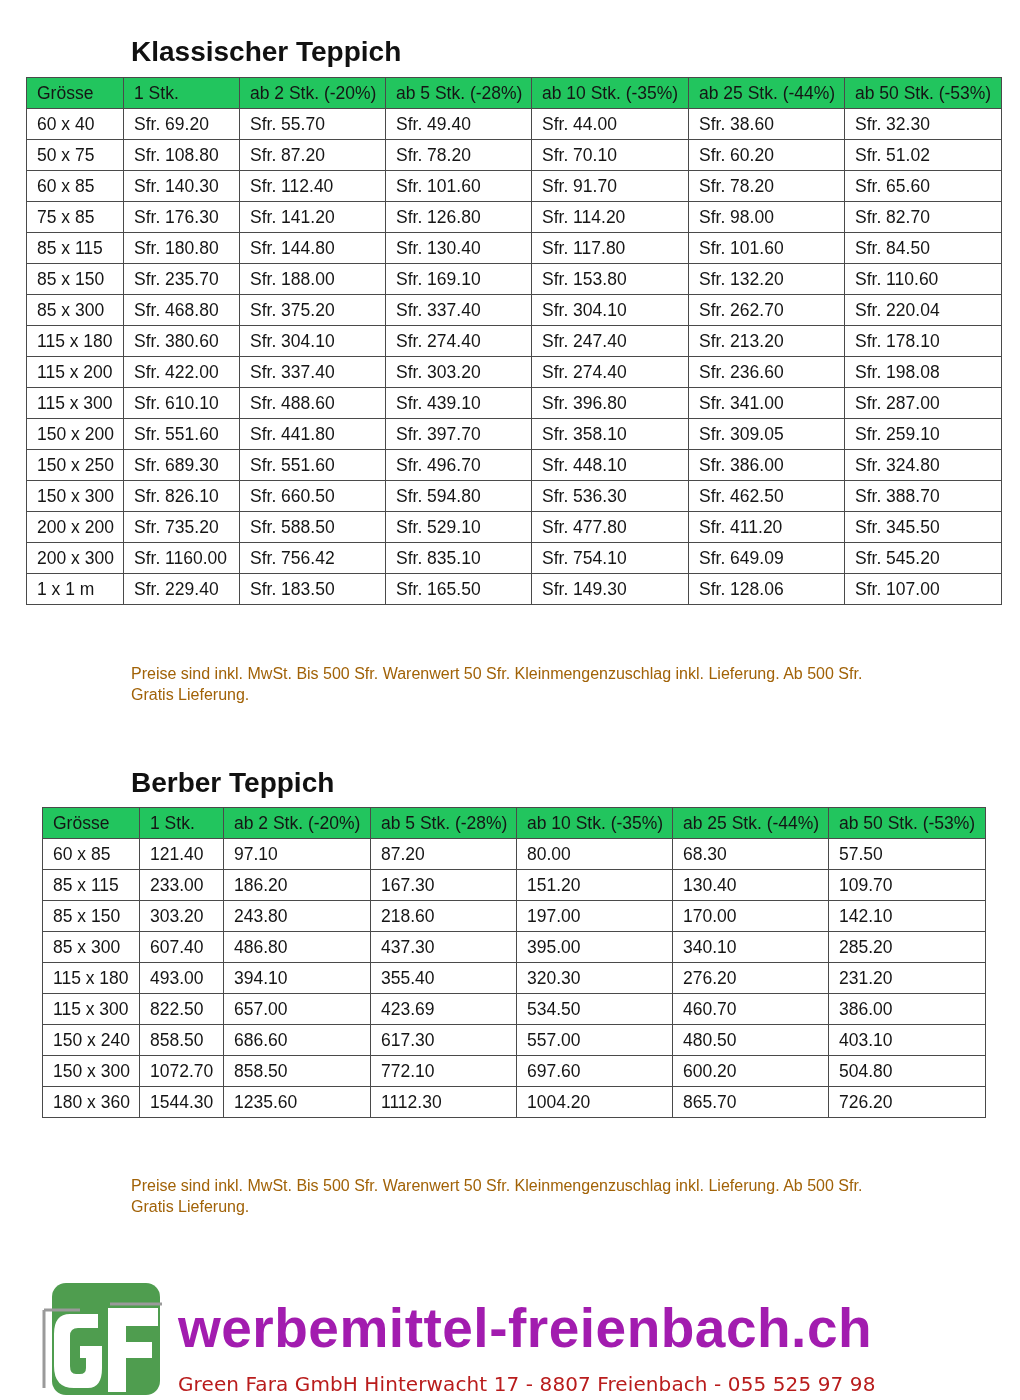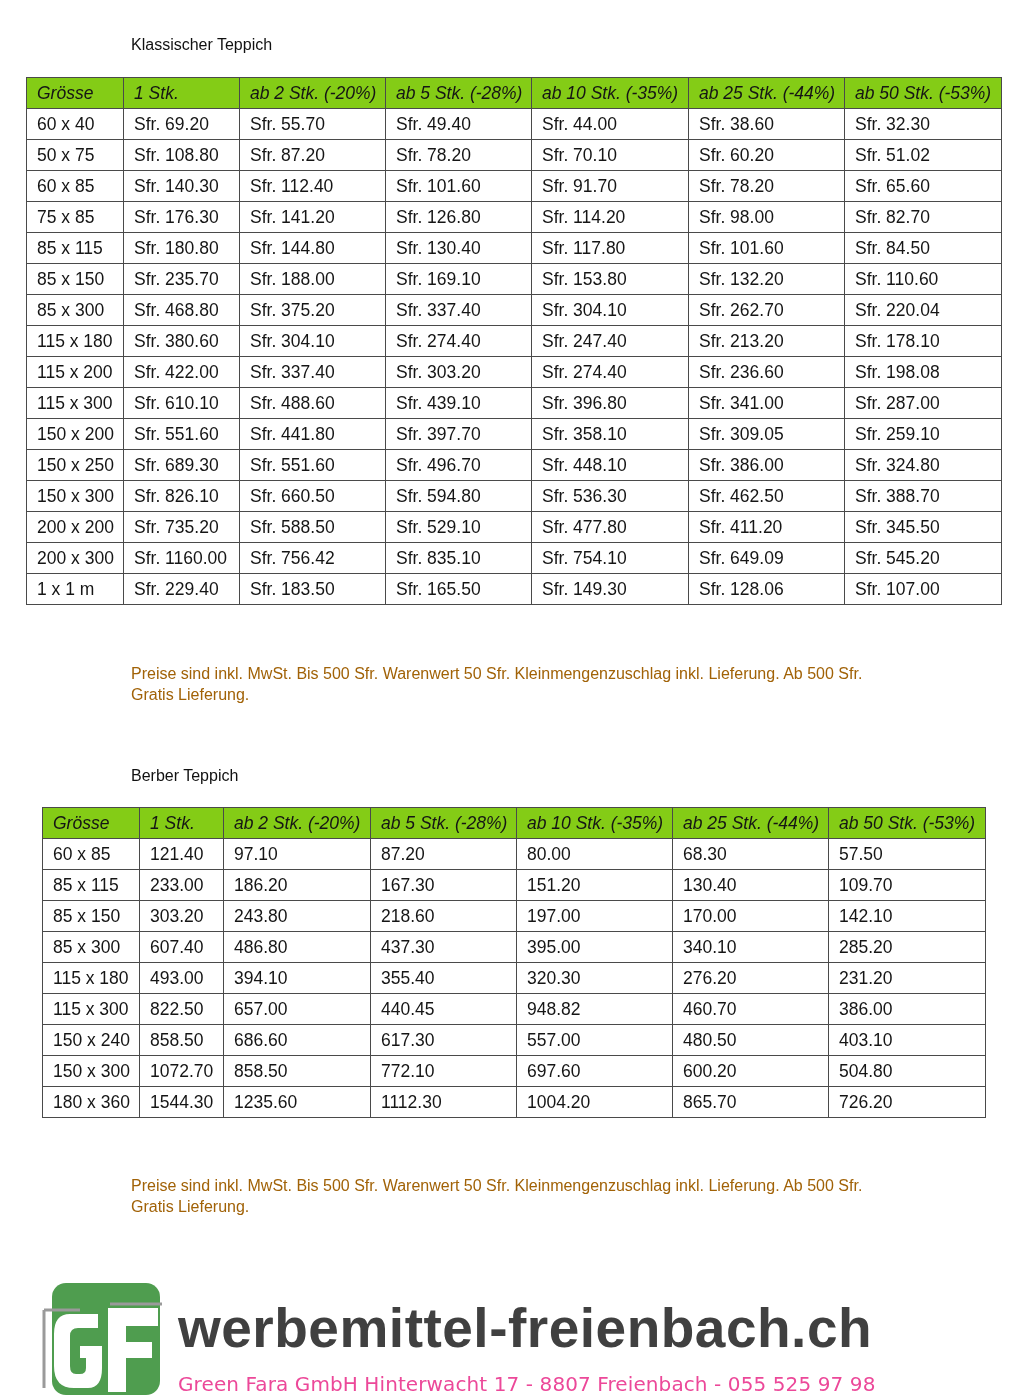--- a/index.html
+++ b/index.html
@@ -1,28 +1,28 @@
 <!DOCTYPE html>
 <html><head>
 <meta charset="utf-8">
 <style>
   html, body { margin: 0; padding: 0; background: #ffffff; }
   body { width: 1020px; height: 1400px; position: relative; overflow: hidden;
          font-family: "Liberation Sans", sans-serif; color: #111; }
-  .section-title { position: absolute; font-weight: normal; font-size: 16px; color: #111; margin: 0; }
+  .section-title { position: absolute; font-weight: bold; font-size: 28px; color: #111; margin: 0; }
   table.price { position: absolute; border-collapse: collapse; table-layout: fixed; font-size: 17.5px; }
   table.price th, table.price td { border: 1.5px solid #4a4a4a; padding: 0 0 0 10px; height: 30px;
          text-align: left; font-weight: normal; white-space: nowrap; overflow: hidden; color: #151515; }
-  table.price th { background: #84cc16; font-style: italic; }
+  table.price th { background: #22c55e; }
   .note { position: absolute; font-size: 16px; line-height: 21px; color: #a16207; margin: 0; width: 760px; }
   .logo { position: absolute; left: 40px; top: 1280px; width: 125px; height: 118px; }
   .brand { position: absolute; left: 178px; top: 1296px; font-weight: bold; font-size: 55px;
-           letter-spacing: 0.5px; color: #404040; margin: 0; }
+           letter-spacing: 0.5px; color: #a21caf; margin: 0; }
   .address { position: absolute; left: 178px; top: 1372px; font-family: "DejaVu Sans", sans-serif;
-             font-size: 20px; color: #ec4899; margin: 0; letter-spacing: 0.1px; }
+             font-size: 20px; color: #b91c1c; margin: 0; letter-spacing: 0.1px; }
 </style>
 </head>
 <body>
 
 <h2 class="section-title" style="left:131px; top:36px;">Klassischer Teppich</h2>
 <table class="price" id="t0" style="left:26px; top:77px; width:975px;">
   <colgroup>
     <col style="width:97px">
       <col style="width:116px">
       <col style="width:146px">
@@ -256,22 +256,22 @@
         <td>394.10</td>
         <td>355.40</td>
         <td>320.30</td>
         <td>276.20</td>
         <td>231.20</td>
       </tr>
       <tr>
         <td>115 x 300</td>
         <td>822.50</td>
         <td>657.00</td>
-        <td>440.45</td>
-        <td>948.82</td>
+        <td>423.69</td>
+        <td>534.50</td>
         <td>460.70</td>
         <td>386.00</td>
       </tr>
       <tr>
         <td>150 x 240</td>
         <td>858.50</td>
         <td>686.60</td>
         <td>617.30</td>
         <td>557.00</td>
         <td>480.50</td>

